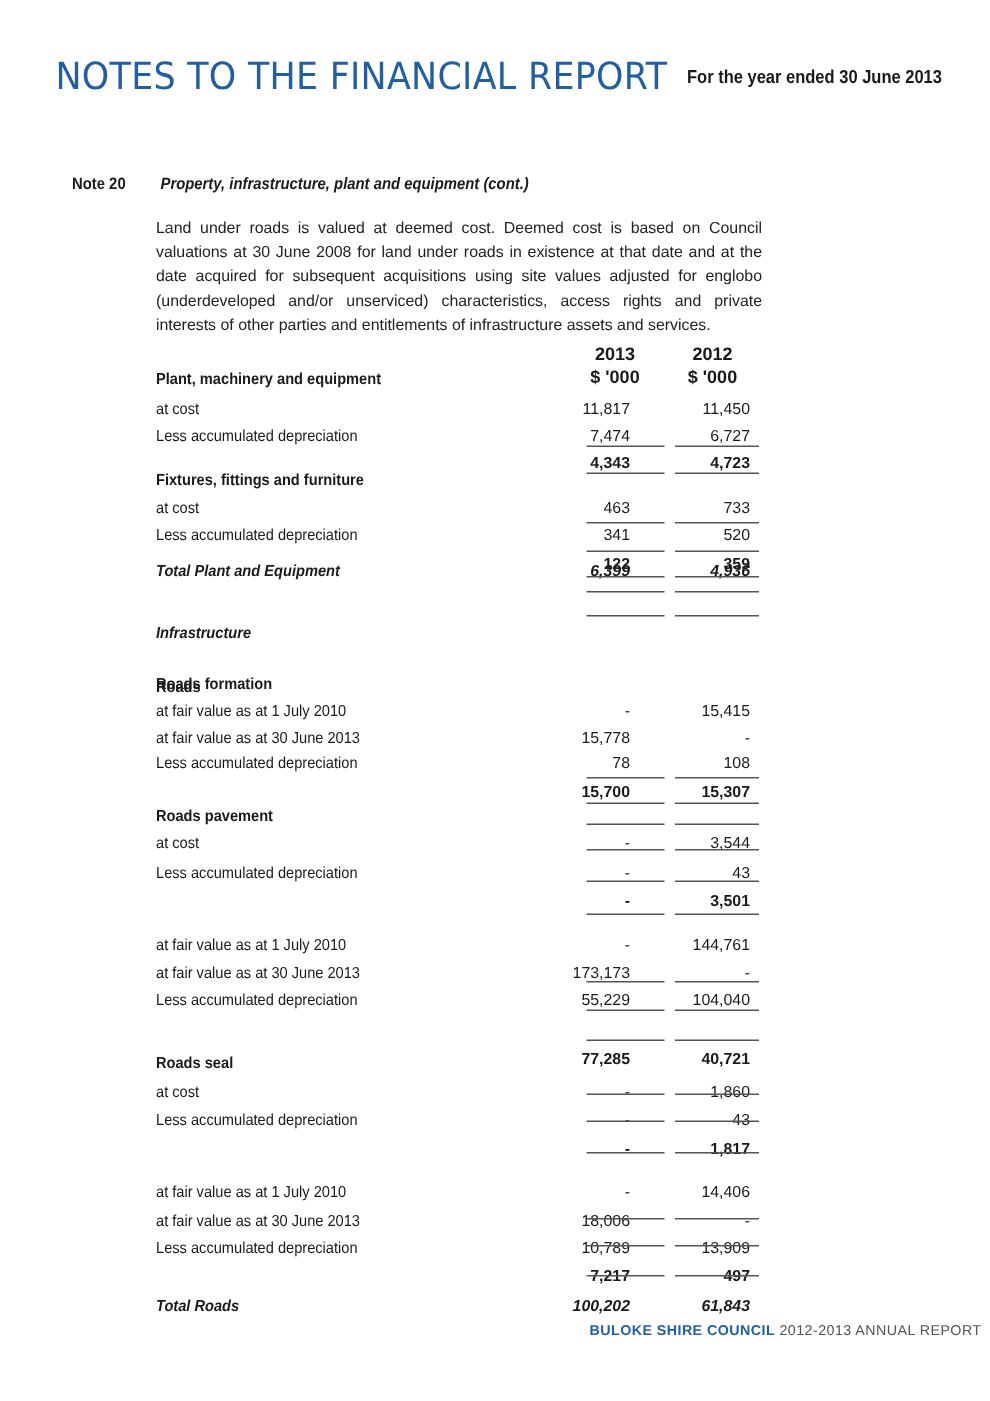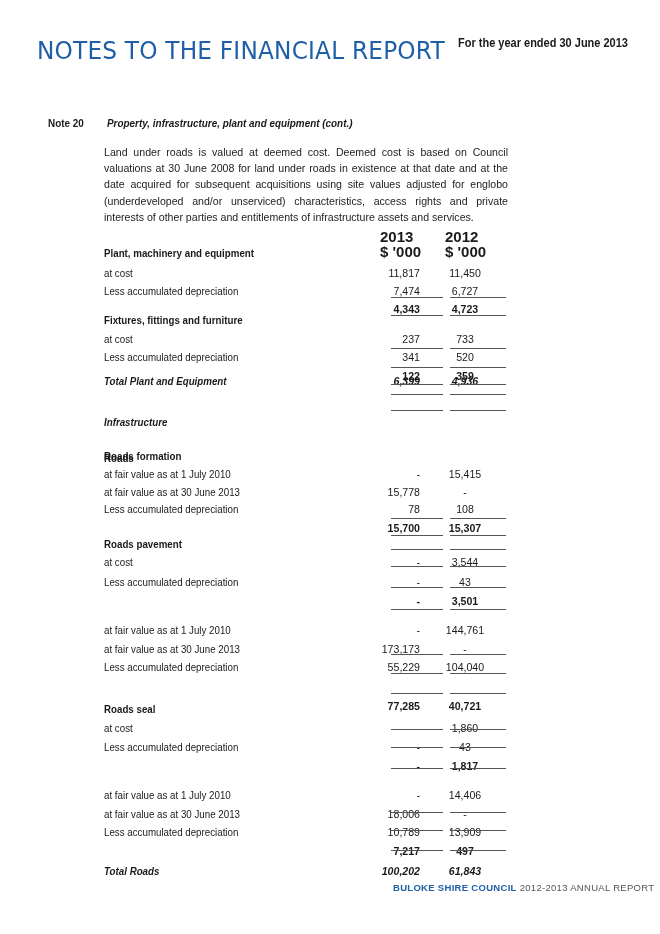--- a/index.html
+++ b/index.html
@@ -1,30 +1,30 @@
 <!DOCTYPE html>
 <html><head>
 <meta charset="utf-8">
 <style>
   html, body { margin: 0; padding: 0; background: #ffffff; }
   body { width: 660px; height: 934px; position: relative; overflow: hidden; font-family: "Liberation Sans", sans-serif; color: #1a1a1a; }
-  .header { position: absolute; left: 37px; top: 36px; display: flex; align-items: flex-start; white-space: nowrap; }
+  .header { position: absolute; left: 37px; top: 36px; display: flex; align-items: center; white-space: nowrap; }
   .header-title { font-family: "DejaVu Sans", sans-serif; font-size: 25px; color: #1f5fa8; letter-spacing: 0.2px; transform: scaleX(0.93); transform-origin: left; display: inline-block; font-weight: normal; }
   .header-sub { font-size: 12.5px; font-weight: bold; color: #1a1a1a; margin-left: -18px; transform: scaleX(0.88); transform-origin: left; display: inline-block; }
   .note-row { position: absolute; left: 48px; top: 117px; font-size: 11px; font-weight: bold; }
   .note-num { display: inline-block; width: 56px; transform: scaleX(0.9); transform-origin: left; }
   .note-title { font-style: italic; display: inline-block; transform: scaleX(0.9); transform-origin: left; }
   .para { position: absolute; left: 104px; top: 144px; width: 404px; font-size: 10.6px; line-height: 16.2px; text-align: justify; color: #222; }
   .row { position: absolute; left: 104px; width: 400px; height: 16px; font-size: 10.6px; }
   .row .label { position: absolute; left: 0; top: 0; white-space: nowrap; transform: scaleX(0.92); transform-origin: left; display: inline-block; }
   .row .v13 { position: absolute; right: 84px; top: 0; width: 70px; text-align: right; }
-  .row .v12 { position: absolute; right: 4px; top: 0; width: 70px; text-align: center; }
+  .row .v12 { position: absolute; right: 4px; top: 0; width: 70px; text-align: right; }
   .bold { font-weight: bold; }
   .ital { font-style: italic; }
-  .colhead { position: absolute; font-size: 15px; font-weight: bold; text-align: left; width: 60px; line-height: 15px; }
+  .colhead { position: absolute; font-size: 12px; font-weight: bold; text-align: center; width: 60px; line-height: 15px; }
   .rule { position: absolute; height: 1px; background: #555; }
   .rule.a { left: 391px; width: 52px; }
   .rule.b { left: 450px; width: 56px; }
   .footer { position: absolute; left: 393px; top: 882px; font-size: 9.5px; white-space: nowrap; color: #555; letter-spacing: 0.3px; }
   .footer .org { color: #1f5fa8; font-weight: bold; text-align: center; }
 </style>
 </head>
 <body>
 
 <div class="header">
@@ -69,21 +69,21 @@
       <span class="v13">4,343</span>
       <span class="v12">4,723</span>
     </div>
     <div class="row bold" style="top: 314px;">
       <span class="label">Fixtures, fittings and furniture</span>
       <span class="v13"></span>
       <span class="v12"></span>
     </div>
     <div class="row " style="top: 333px;">
       <span class="label">at cost</span>
-      <span class="v13">237</span>
+      <span class="v13">463</span>
       <span class="v12">733</span>
     </div>
     <div class="row " style="top: 351px;">
       <span class="label">Less accumulated depreciation</span>
       <span class="v13">341</span>
       <span class="v12">520</span>
     </div>
     <div class="row bold" style="top: 370px;">
       <span class="label"></span>
       <span class="v13">122</span>

